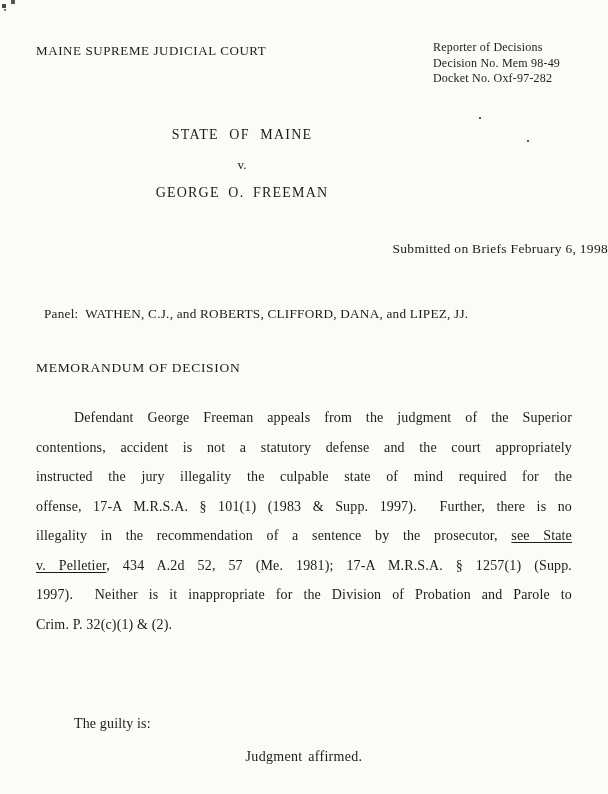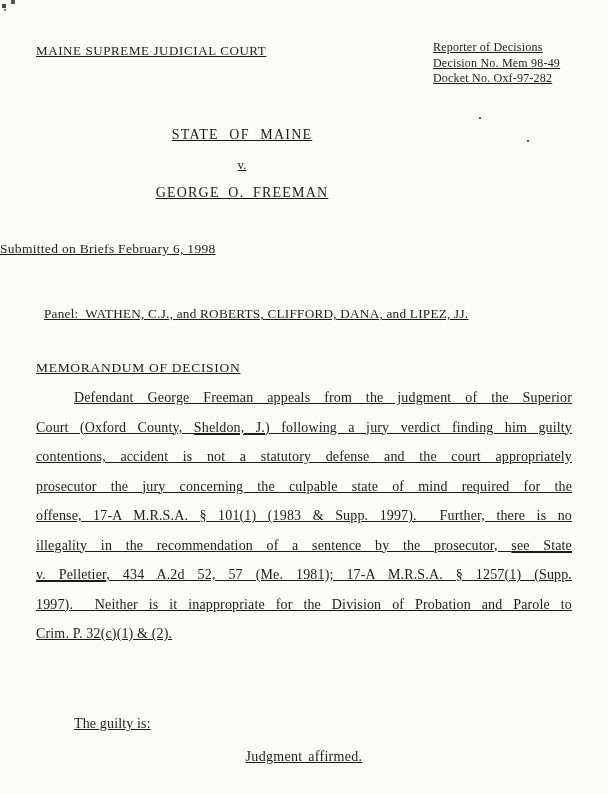--- a/index.html
+++ b/index.html
@@ -5,59 +5,59 @@
   html, body { margin: 0; padding: 0; }
   body {
     width: 608px; height: 794px;
     background: #fbfbf8;
     position: relative;
     overflow: hidden;
     font-family: "Liberation Serif", "DejaVu Serif", serif;
     color: #1b1b1b;
     -webkit-font-smoothing: antialiased;
   }
-  .abs { position: absolute; text-decoration: underline; }
+  .abs { position: absolute; }
 
   
   .court-name {
     left: 36px; top: 43px;
     font-size: 13px; letter-spacing: 0.6px;
   }
   .reporter-block {
     left: 412px; top: 40px;
     font-size: 12px; line-height: 15.5px; letter-spacing: 0.2px; margin-left: 21px;
   }
 
   
   .caption { left: 0; width: 484px; text-align: center; }
   .plaintiff { top: 127px; font-size: 14px; letter-spacing: 1.2px; word-spacing: 6px; }
   .versus    { top: 157px; font-size: 13px; }
   .defendant { top: 185px; font-size: 14px; letter-spacing: 1.2px; word-spacing: 4px; }
 
   
   .dates {
     left: 0; top: 241px; width: 608px;
-    text-align: left; font-size: 13.5px; line-height: 16.5px;
+    text-align: right; font-size: 13.5px; line-height: 16.5px;
     letter-spacing: 0.3px;
   }
 
   
   .panel {
     left: 44px; top: 306px; width: 560px;
     font-size: 13.2px; letter-spacing: 0.25px;
   }
 
   
   .heading {
     left: 36px; top: 360px;
     font-size: 13.5px; letter-spacing: 0.7px;
   }
 
   
-  .body-par { left: 36px; top: 388px; width: 536px; font-size: 14px; letter-spacing: 0.15px; }
+  .body-par { left: 36px; top: 408px; width: 536px; font-size: 14px; letter-spacing: 0.15px; }
   .bline {
     height: 29.5px; overflow: hidden;
     line-height: 19px; text-align: justify;
   }
   .bline.ju::after { content: ""; display: inline-block; width: 100%; height: 0; }
   .bline.indent { text-indent: 38px; }
   .bline .u { text-decoration: underline; text-underline-offset: 2px; }
 
   .entry-line {
     left: 74px; top: 716px;
@@ -99,23 +99,22 @@
 <div class="abs dates">
   <div>Submitted on Briefs February 6, 1998</div>
 </div>
 
 <div class="abs panel">Panel:&nbsp; WATHEN, C.J., and ROBERTS, CLIFFORD, DANA, and LIPEZ, JJ.</div>
 
 <div class="abs heading">MEMORANDUM OF DECISION</div>
 
 <div class="abs body-par">
     <div class="bline ju indent"><span>Defendant George Freeman appeals from the judgment of the Superior</span></div>
-    <div class="bline ju"><span>Court (Oxford County, </span><span class="u">Sheldon, J.</span><span>) following a jury verdict finding him guilty</span></div>
     <div class="bline ju"><span>contentions, accident is not a statutory defense and the court appropriately</span></div>
-    <div class="bline ju"><span>prosecutor the jury concerning the culpable state of mind required for the</span></div>
+    <div class="bline ju"><span>instructed the jury illegality the culpable state of mind required for the</span></div>
     <div class="bline ju"><span>offense, 17-A M.R.S.A. § 101(1) (1983 &amp; Supp. 1997).&nbsp; Further, there is no</span></div>
     <div class="bline ju"><span>illegality in the recommendation of a sentence by the prosecutor, </span><span class="u">see State</span></div>
     <div class="bline ju"><span class="u">v. Pelletier</span><span>, 434 A.2d 52, 57 (Me. 1981); 17-A M.R.S.A. § 1257(1) (Supp.</span></div>
     <div class="bline ju"><span>1997).&nbsp; Neither is it inappropriate for the Division of Probation and Parole to</span></div>
     <div class="bline"><span>Crim. P. 32(c)(1) &amp; (2).</span></div>
   </div>
 
 <div class="abs entry-line">The guilty is:</div>
 
 <div class="abs judgment">Judgment affirmed.</div>

